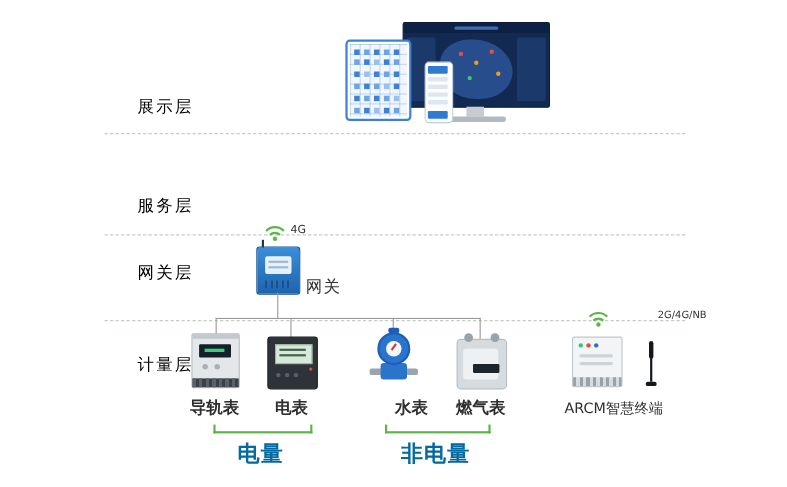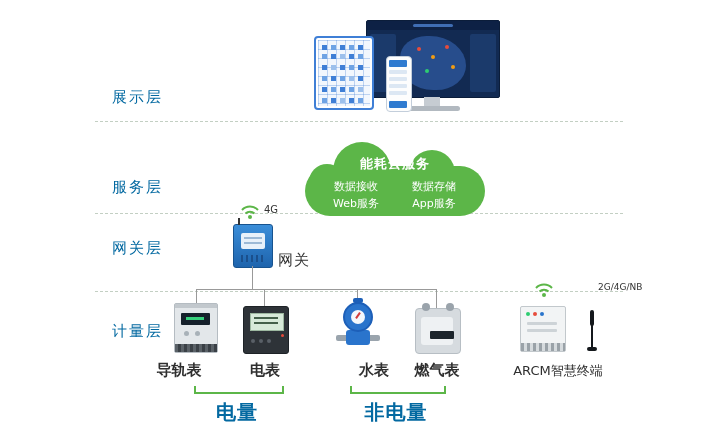--- a/index.html
+++ b/index.html
@@ -1,20 +1,20 @@
 <!DOCTYPE html>
 <html><head>
 <meta charset="utf-8">
 <style>
   html,body{margin:0;padding:0;background:#fff;font-family:"DejaVu Sans","Liberation Sans",sans-serif;}
   .canvas{position:relative;width:715px;height:443px;background:#fff;overflow:hidden;margin:0 auto;}
   .abs{position:absolute;}
 
   
-  .layer-label{font-size:15px;color:#0369a1;letter-spacing:2px;}
+  .layer-label{font-size:15px;color:#000000;letter-spacing:2px;margin-left:13px;}
   .divider{left:95px;width:528px;height:0;border-top:1px dashed #c3cfc3;}
 
   
   .monitor{left:366px;top:20px;width:132px;height:92px;z-index:1;}
   .monitor-screen{position:absolute;left:0;top:0;width:132px;height:76px;background:#122a52;border:1px solid #0b1d3a;border-radius:2px;overflow:hidden;}
   .scr-topbar{position:absolute;left:0;top:0;width:100%;height:9px;background:#0d2145;}
   .scr-title{position:absolute;left:46px;top:3px;width:40px;height:3px;background:#3f6db3;border-radius:2px;}
   .scr-left{position:absolute;left:3px;top:13px;width:26px;height:58px;background:#1b3a6b;border-radius:2px;}
   .scr-right{position:absolute;right:3px;top:13px;width:26px;height:58px;background:#1b3a6b;border-radius:2px;}
   .scr-map{position:absolute;left:33px;top:15px;width:66px;height:54px;background:#274d8c;border-radius:40% 55% 45% 50%;}
@@ -148,33 +148,20 @@
 
   <div class="abs phone">
     <div class="phone-top"></div>
     <div class="phone-line" style="top:13px;"></div>
     <div class="phone-line" style="top:20px;"></div>
     <div class="phone-line" style="top:27px;"></div>
     <div class="phone-line" style="top:34px;"></div>
     <div class="phone-bottom"></div>
   </div>
 
-  <div class="abs cloud">
-    <div class="cloud-bump" style="left:28px;top:0;width:58px;height:58px;"></div>
-    <div class="cloud-bump" style="right:30px;top:8px;width:46px;height:46px;"></div>
-    <div class="cloud-bump" style="left:4px;top:22px;width:36px;height:36px;"></div>
-    <div class="cloud-body"></div>
-    <div class="cloud-title">能耗云服务</div>
-    <div class="cloud-items">
-      <div class="cloud-item">数据接收</div>
-      <div class="cloud-item">数据存储</div>
-      <div class="cloud-item">Web服务</div>
-      <div class="cloud-item">App服务</div>
-    </div>
-  </div>
 
   <svg class="abs" style="left:239px;top:203px;" width="22" height="17" viewBox="0 0 22 17">
     <path d="M3 7 A 11 11 0 0 1 19 7" stroke="#5cb648" stroke-width="2" fill="none"></path>
     <path d="M6.5 10.5 A 6.5 6.5 0 0 1 15.5 10.5" stroke="#5cb648" stroke-width="2" fill="none"></path>
     <circle cx="11" cy="14" r="2" fill="#5cb648"></circle>
   </svg>
   <div class="abs net-badge" style="left:264px;top:204px;">4G</div>
 
   <div class="abs gw-device">
     <div class="gw-antenna"></div>
@@ -249,21 +236,21 @@
     <div class="bar" style="top:22px;"></div>
     <div class="terms"></div>
   </div>
 
   <div class="abs antenna">
     <div class="top-rod"></div>
     <div class="rod"></div>
     <div class="base"></div>
   </div>
 
-  <div class="abs meter-label" style="left:152px;top:361px;width:54px;">导轨表</div>
+  <div class="abs meter-label" style="left:168px;top:361px;width:54px;">导轨表</div>
   <div class="abs meter-label" style="left:238px;top:361px;width:54px;">电表</div>
   <div class="abs meter-label" style="left:347px;top:361px;width:54px;">水表</div>
   <div class="abs meter-label" style="left:407px;top:361px;width:60px;">燃气表</div>
   <div class="abs arcm-label" style="left:502px;top:362px;width:112px;">ARCM智慧终端</div>
 
   <div class="abs bracket" style="left:194px;top:386px;width:86px;"></div>
   <div class="abs group-label" style="left:208px;top:399px;width:58px;">电量</div>
 
   <div class="abs bracket" style="left:350px;top:386px;width:92px;"></div>
   <div class="abs group-label" style="left:360px;top:399px;width:72px;">非电量</div>

